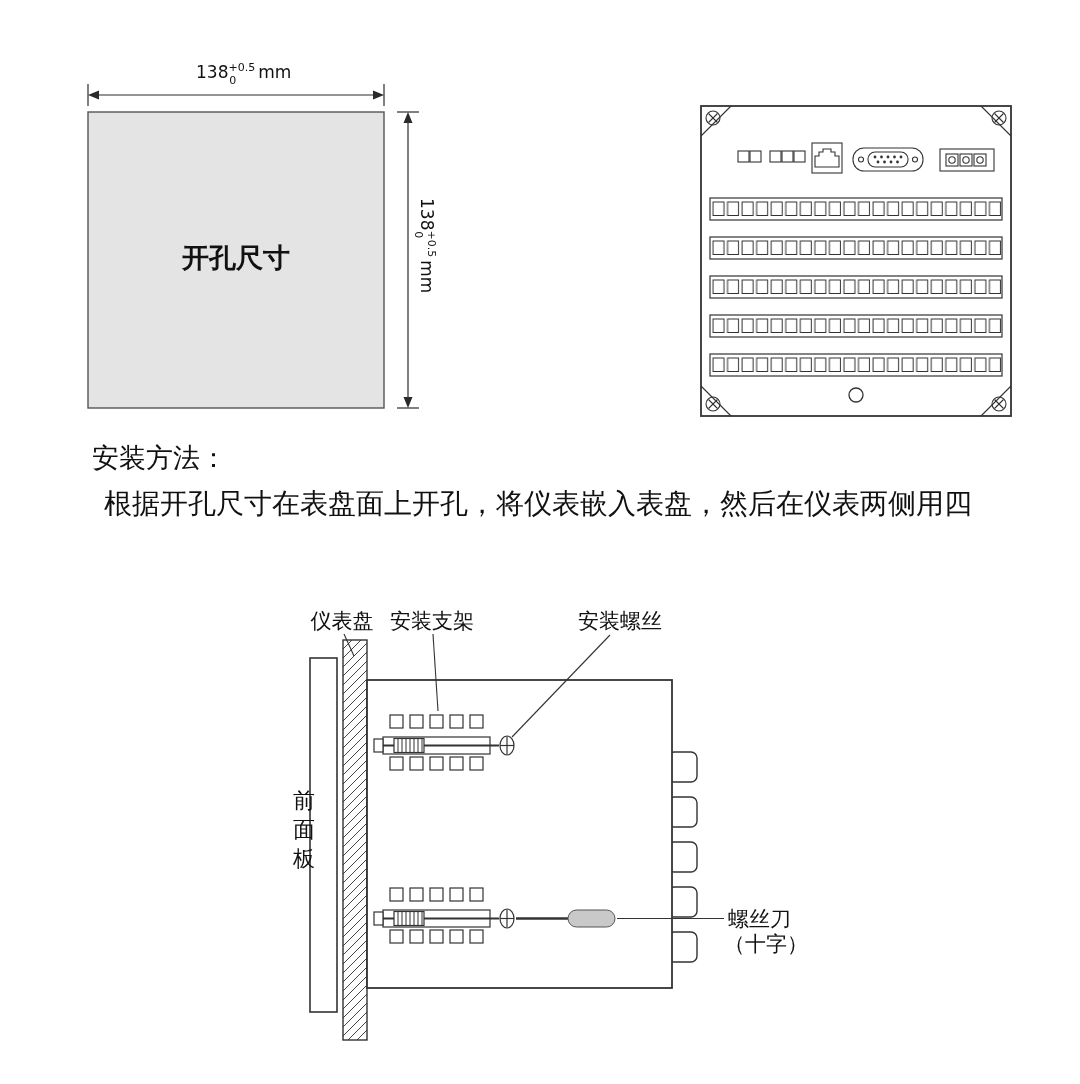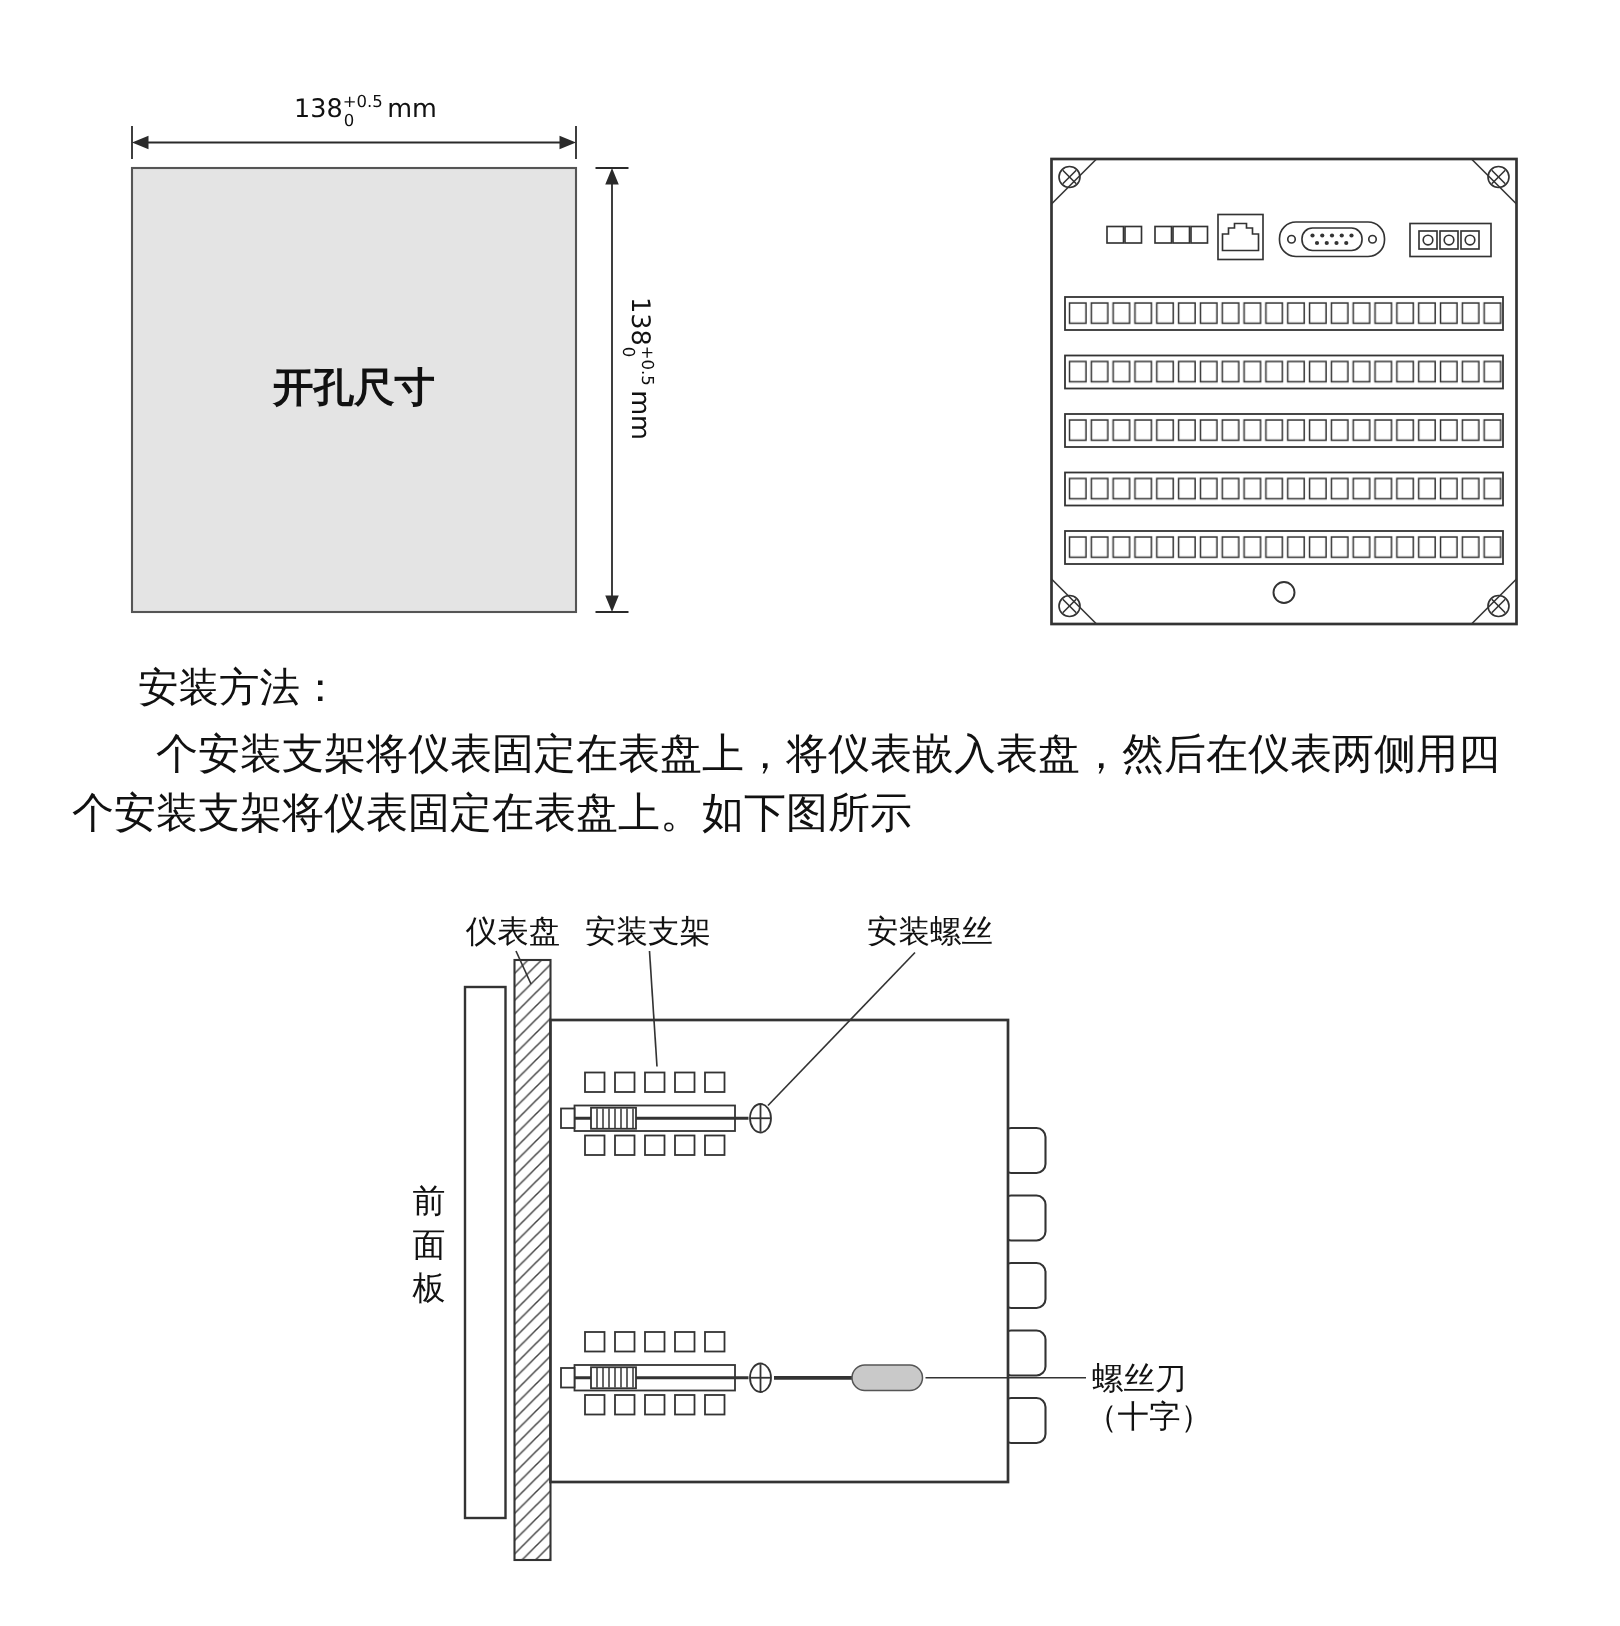--- a/index.html
+++ b/index.html
@@ -127,22 +127,21 @@
       <rect x="12" y="134" width="292" height="22" fill="url(#cells)"></rect>
       <rect x="12" y="173" width="292" height="22" fill="url(#cells)"></rect>
       <rect x="12" y="212" width="292" height="22" fill="url(#cells)"></rect>
       <rect x="12" y="251" width="292" height="22" fill="url(#cells)"></rect>
     </g>
     <circle cx="158" cy="292" r="7" fill="none" stroke="#333" stroke-width="1.3"></circle>
   </svg>
 
   <div class="heading cjk">安装方法：</div>
   <div class="para cjk">
-    <span>个安装支架将仪表固定在表盘上，将仪表嵌入表盘，然后在仪表两侧用四</span><br>
-    <span>个安装支架将仪表固定在表盘上。如下图所示</span>
+    <span>根据开孔尺寸在表盘面上开孔，将仪表嵌入表盘，然后在仪表两侧用四</span><br>
   </div>
 
   <svg class="abs" style="left:250px; top:598px;" width="580" height="478" viewBox="0 0 580 478">
     <defs>
       <pattern id="hatch" patternUnits="userSpaceOnUse" width="9" height="9">
         <path d="M0,9 L9,0" stroke="#444" stroke-width="1"></path>
         <path d="M-2,2 L2,-2" stroke="#444" stroke-width="1"></path>
         <path d="M7,11 L11,7" stroke="#444" stroke-width="1"></path>
       </pattern>
       <g id="bracketShape" stroke="#333" stroke-width="1.2" fill="#ffffff">
@@ -206,15 +205,15 @@
 
     <g class="cjk" font-size="21">
       <text x="92" y="30" text-anchor="middle">仪表盘</text>
       <text x="182" y="30" text-anchor="middle">安装支架</text>
       <text x="370" y="30" text-anchor="middle">安装螺丝</text>
       <text x="478" y="328">螺丝刀</text>
       <text x="474" y="353">（十字）</text>
     </g>
   </svg>
 
-  <div class="vlabel cjk" style="left:273px; top:786px;">前面板</div>
+  <div class="vlabel cjk" style="left:291px; top:786px;">前面板</div>
 
 </div>
 
 </body></html>

